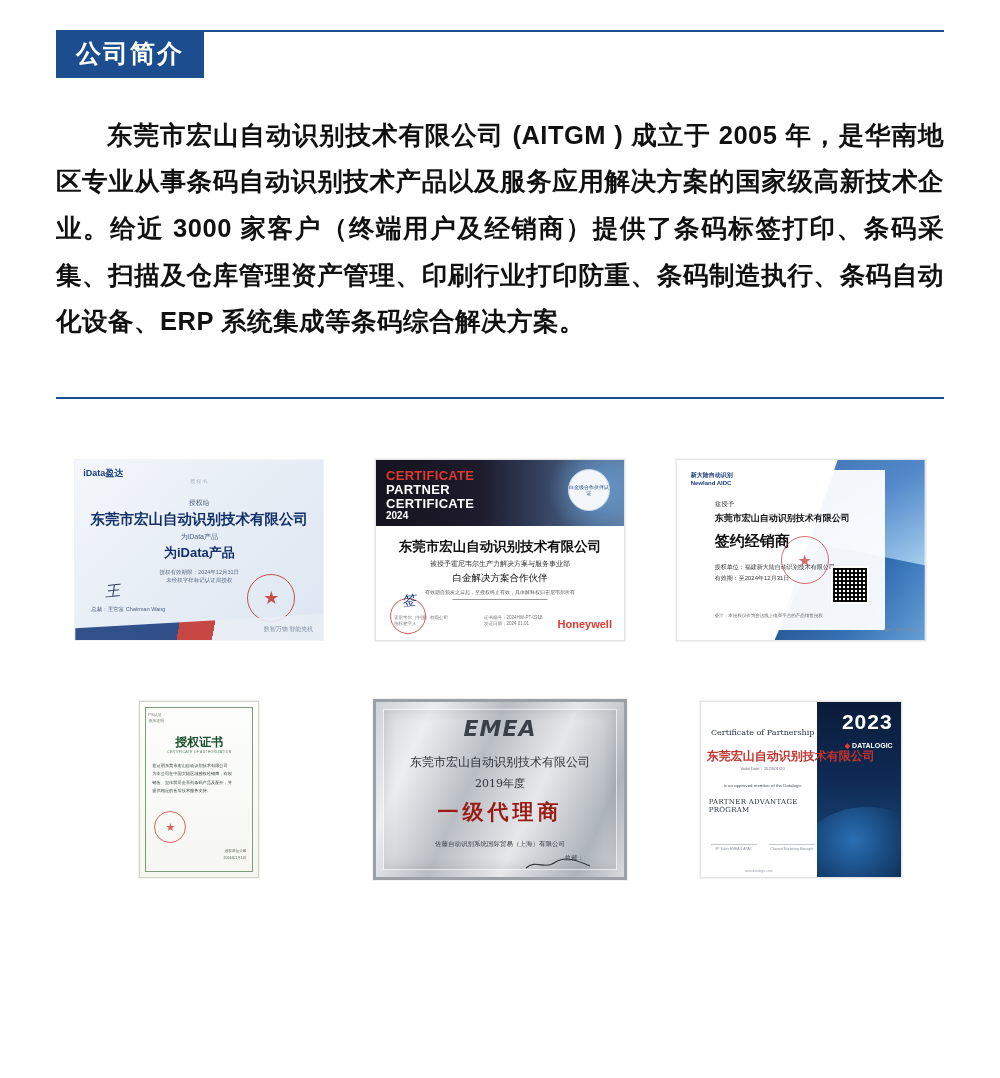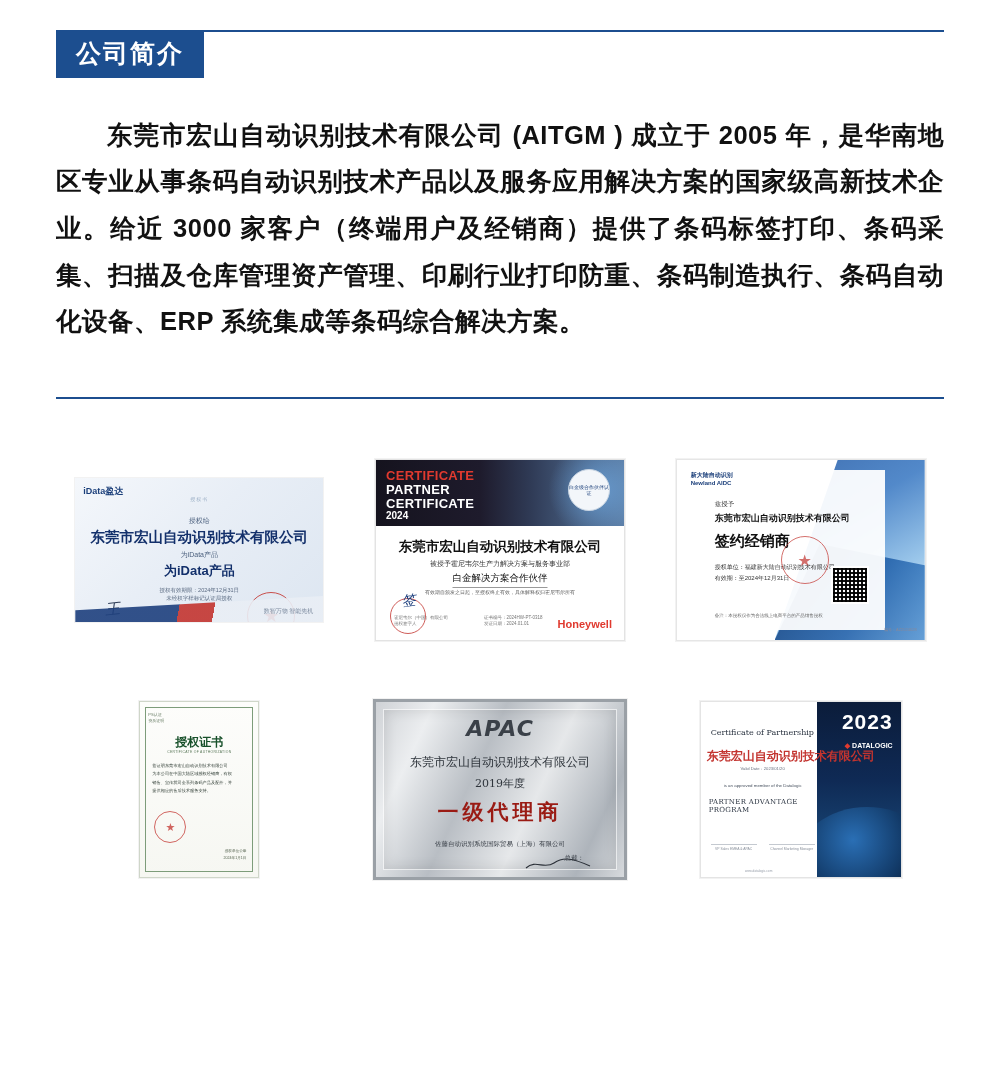--- a/index.html
+++ b/index.html
@@ -68,21 +68,21 @@
     position: relative;
   }
   .cert {
     position: relative;
     overflow: hidden;
     box-shadow: 0 0 0 1px rgba(0,0,0,0.05);
   }
 
   
   .c1 {
-    width: 248px; height: 144px;
+    width: 248px; height: 180px;
     background:
       linear-gradient(135deg,#f4f7fb 0%, #e8eef6 45%, #dde6f1 100%);
   }
   .c1 .tl {
     position:absolute; left:8px; top:7px;
     font-size:9px; font-weight:bold; color:#1b3f7a;
   }
   .c1 .wm {
     position:absolute; left:50%; top:18px; transform:translateX(-50%);
     font-size:5px; color:#9fb2c8; letter-spacing:1px;
@@ -160,21 +160,21 @@
   .c2 .cn{
     position:absolute; left:50%; top:78px; transform:translateX(-50%);
     font-size:13.5px; font-weight:bold; color:#111; white-space:nowrap;
   }
   .c2 .cn2{
     position:absolute; left:50%; top:99px; transform:translateX(-50%);
     font-size:7px; color:#333; white-space:nowrap;
   }
   .c2 .cn3{
     position:absolute; left:50%; top:112px; transform:translateX(-50%);
-    font-size:9.5px; color:#111; white-space:nowrap; border-bottom:1px solid #999; padding-bottom:2px;
+    font-size:9.5px; color:#111; white-space:nowrap; border-bottom:1px solid #999; padding-bottom:14px;
   }
   .c2 .cn4{
     position:absolute; left:50%; top:129px; transform:translateX(-50%);
     font-size:5px; color:#666; white-space:nowrap;
   }
   .c2 .sig2{
     position:absolute; left:26px; top:132px; font-size:14px; color:#1d3f7d;
     font-family:"DejaVu Serif", serif; font-style:italic; transform:rotate(-8deg);
   }
   .c2 .seal2{
@@ -312,21 +312,21 @@
   }
   .c6 .yr{
     position:absolute; right:8px; top:8px; font-size:21px; font-weight:bold; color:#ffffff;
     letter-spacing:1px;
   }
   .c6 .dl{
     position:absolute; right:8px; top:40px; font-size:7px; font-weight:bold; color:#ffffff;
   }
   .c6 .dl .dot{color:#e03a2f;}
   .c6 .h{
-    position:absolute; left:10px; top:26px; width:104px; 
+    position:absolute; left:10px; top:26px; width:104px; text-align:center;
     font-size:8px; color:#2a3340; font-family:"DejaVu Serif", serif;
   }
   .c6 .cn6{
     position:absolute; left:6px; top:46px; width:112px; text-align:left;
     font-size:12px; font-weight:bold; color:#c3342f; white-space:nowrap;
   }
   .c6 .vd{
     position:absolute; left:10px; top:64px; width:104px; text-align:center;
     font-size:4.2px; color:#6a7280;
   }
@@ -440,21 +440,21 @@
 提供相应的售后技术服务支持。</div>
       <div class="stamp4">★</div>
       <div class="ft" style="white-space:pre-line;">授权单位公章
 2024年1月1日</div>
     </div>
   </div>
 
   <div class="cert-cell">
     <div class="cert c5">
       <div class="inner"></div>
-      <div class="brand">APAC</div>
+      <div class="brand">EMEA</div>
       <div class="l1">东莞市宏山自动识别技术有限公司</div>
       <div class="l2">2019年度</div>
       <div class="l3">一级代理商</div>
       <div class="l4">佐藤自动识别系统国际贸易（上海）有限公司</div>
       <div class="l5">总裁：</div>
       <svg class="sig5" viewBox="0 0 70 14">
         <path d="M2 11 C12 2, 20 13, 30 6 S50 2, 66 9" fill="none" stroke="#2b3038" stroke-width="1.1"></path>
       </svg>
     </div>
   </div>

